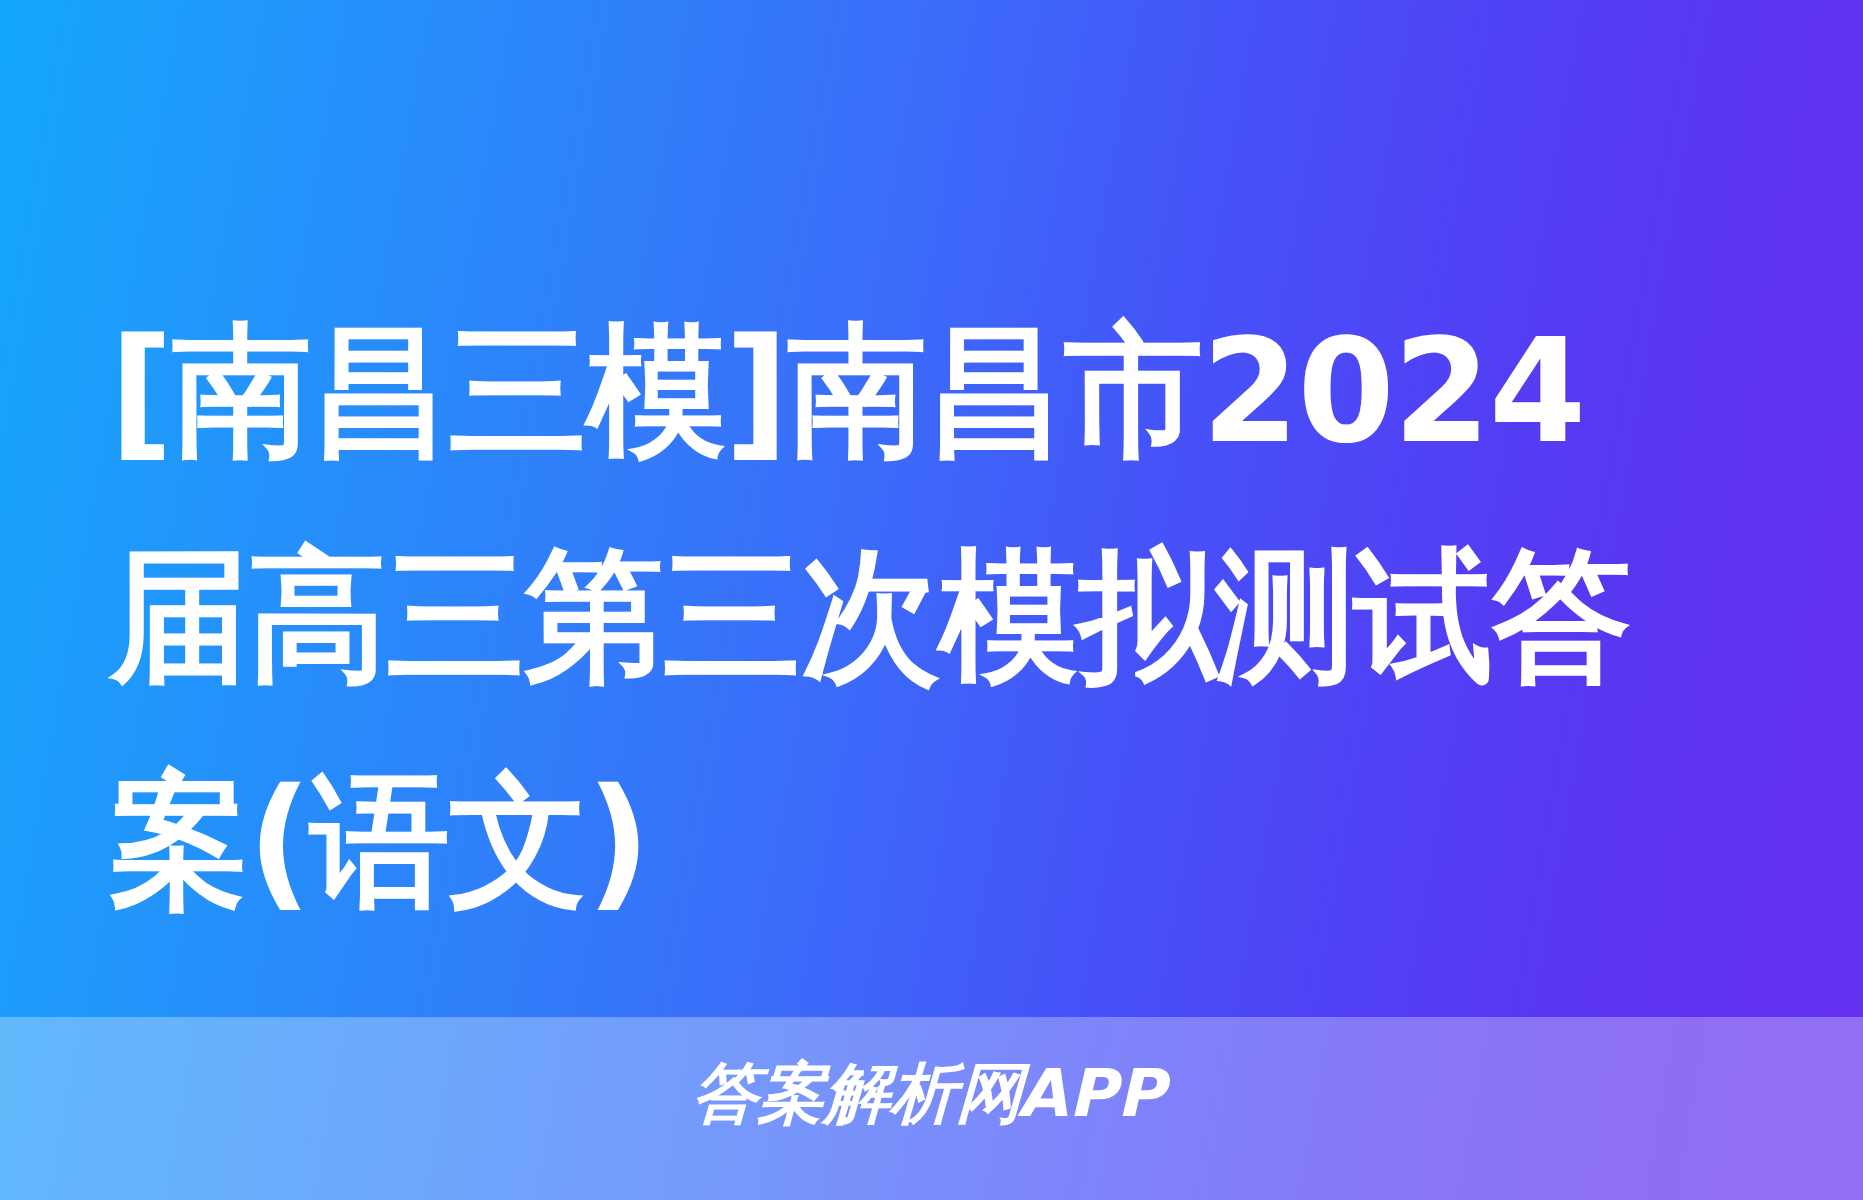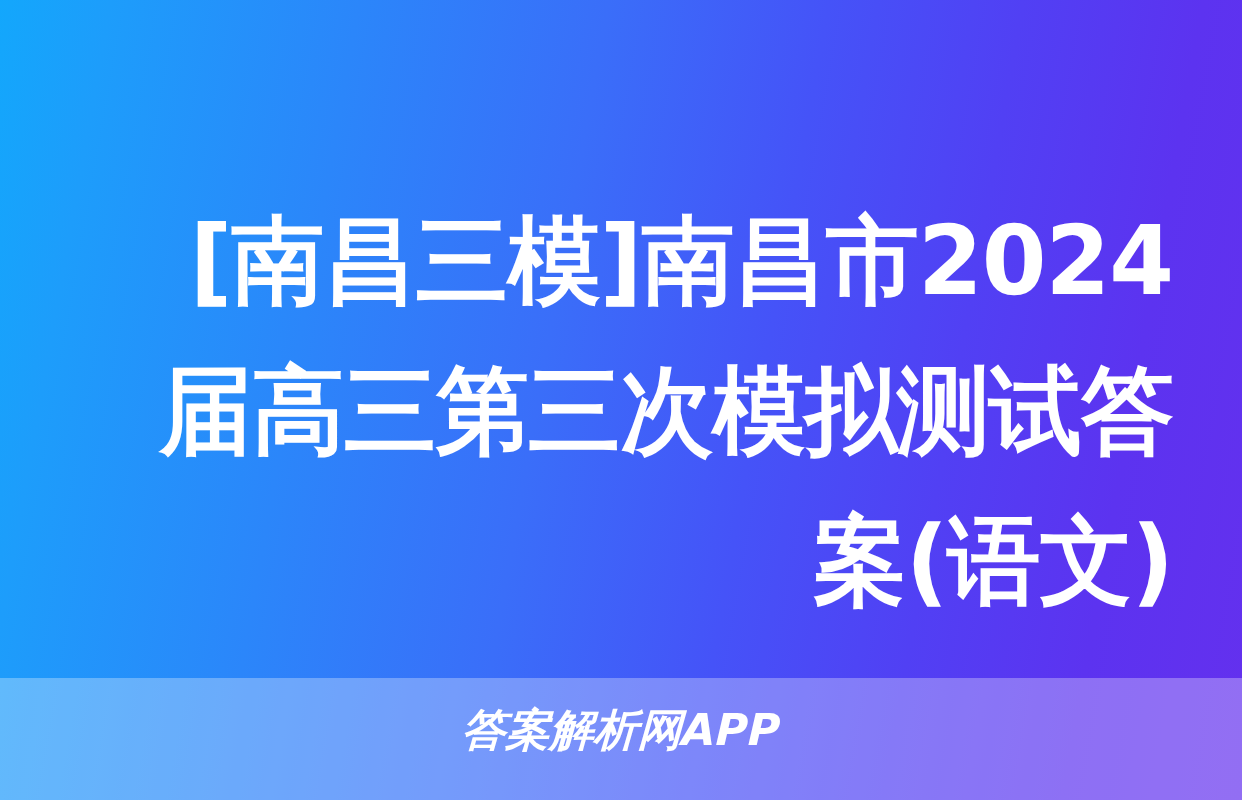--- a/index.html
+++ b/index.html
@@ -24,24 +24,24 @@
         #3a6ef9 44%,
         #4553f8 60%,
         #5140f4 74%,
         #5c33f0 87%,
         #6430ee 100%);
   }
 
   
   .title-block {
     position: absolute;
-    left: 16px;
+    left: 4px;
     right: 0;
     top: 186px;
-    text-align: right;
+    text-align: left;
     padding: 0 52px;
     box-sizing: border-box;
   }
 
   .title-line {
     display: block;
     color: #ffffff;
     font-family: "DejaVu Sans", "Liberation Sans", sans-serif;
     font-weight: 700;
     font-size: 96px;

